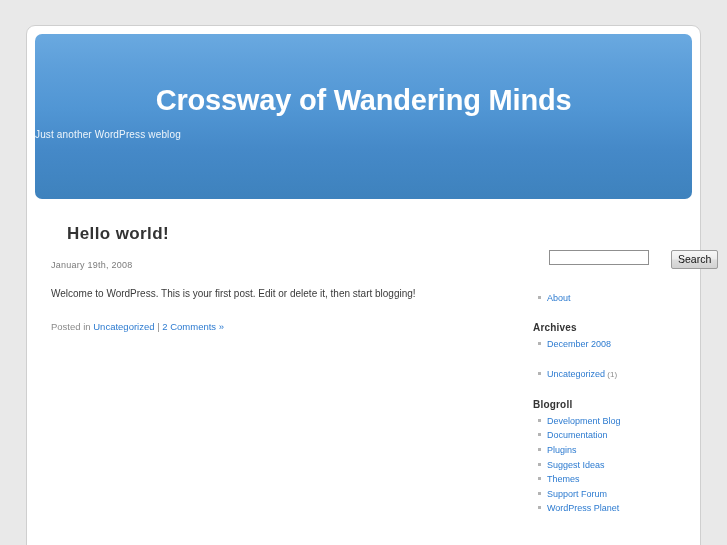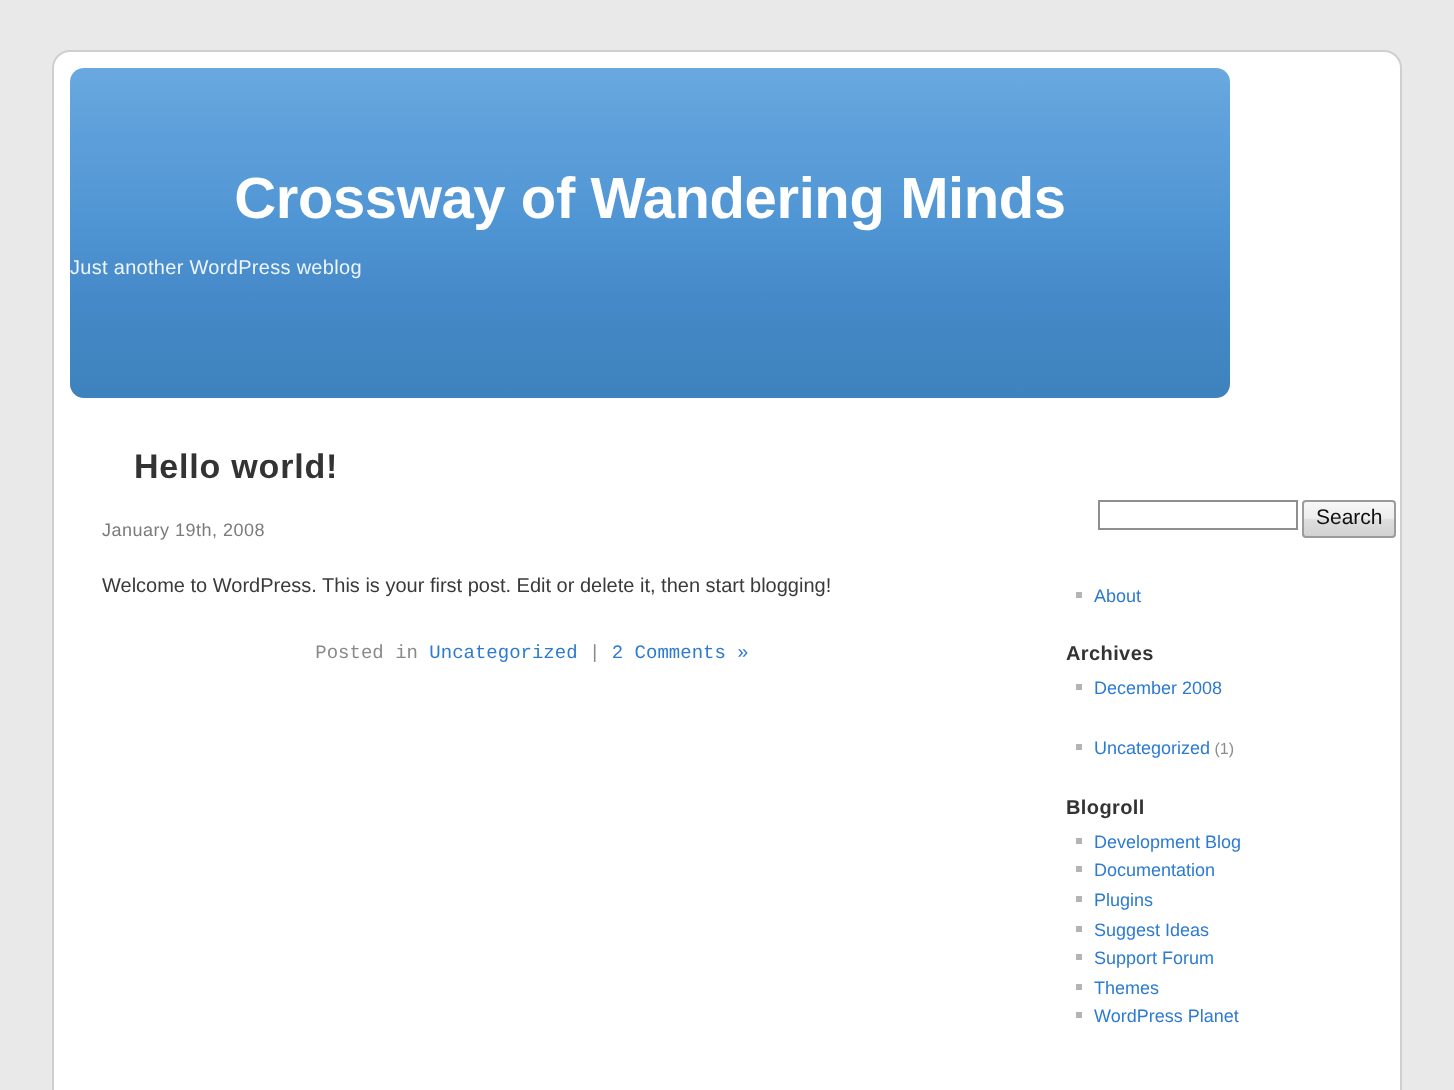--- a/index.html
+++ b/index.html
@@ -28,21 +28,21 @@
     border-top-right-radius: 9px;
     box-sizing: border-box;
     box-shadow: 0 0 0 0 rgba(0,0,0,0);
   }
 
   
   .blog-header {
     position: absolute;
     left: 8px;
     top: 8px;
-    width: 580px;
+    width: 657px;
     height: 165px;
     border-radius: 7px;
     background: linear-gradient(to bottom, #6aa9e0 0%, #5d9fda 20%, #5196d4 45%, #4589c8 70%, #3e82bd 100%);
     overflow: hidden;
   }
   .blog-title {
     position: absolute;
     left: 0;
     right: 0;
     top: 51px;
@@ -95,45 +95,43 @@
     letter-spacing: 0.25px;
   }
   .post-body {
     margin: 16px 0 0 0;
     font-size: 10px;
     color: #3a3a3a;
     line-height: 1.5;
   }
   .post-meta {
     margin: 20px 0 0 0;
-    text-align: center;
     font-size: 9.5px;
     color: #8a8a8a;
-    font-family: Liberation Mono, monospace;
   }
   .post-meta a {
     color: #2d7bd0;
     text-decoration: none;
   }
   .meta-sep { color: #8a8a8a; }
 
   
   .sidebar {
     position: absolute;
     left: 484px;
     top: 0;
     width: 180px;
   }
   .search-row {
     position: absolute;
     left: 38px;
     top: 43px;
     display: flex;
     align-items: flex-start;
-    gap: 2px;
+    gap: 22px;
   }
   .search-input {
     width: 100px;
     height: 15px;
     border: 1px solid #8f8f8f;
     background: #ffffff;
     font-family: "Liberation Sans", sans-serif;
     font-size: 10px;
     color: #222;
     padding: 1px 3px;
@@ -249,22 +247,22 @@
               <li><a href="#">Uncategorized</a><span class="item-count"> (1)</span></li>
             </ul>
           </div>
           <div class="widget">
             <div class="widget-title">Blogroll</div>
             <ul>
               <li><a href="#">Development Blog</a></li>
               <li><a href="#">Documentation</a></li>
               <li><a href="#">Plugins</a></li>
               <li><a href="#">Suggest Ideas</a></li>
+              <li><a href="#">Themes</a></li>
               <li><a href="#">Support Forum</a></li>
-              <li><a href="#">Themes</a></li>
               <li><a href="#">WordPress Planet</a></li>
             </ul>
           </div>
         </div>
 
     </div>
 
   </div>
 </div>
 

